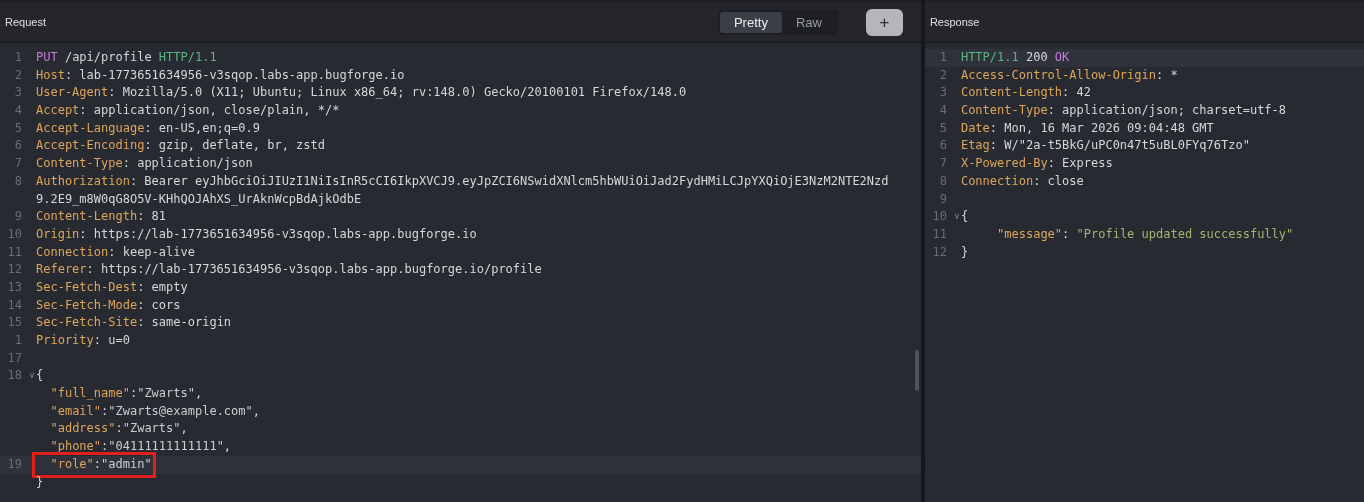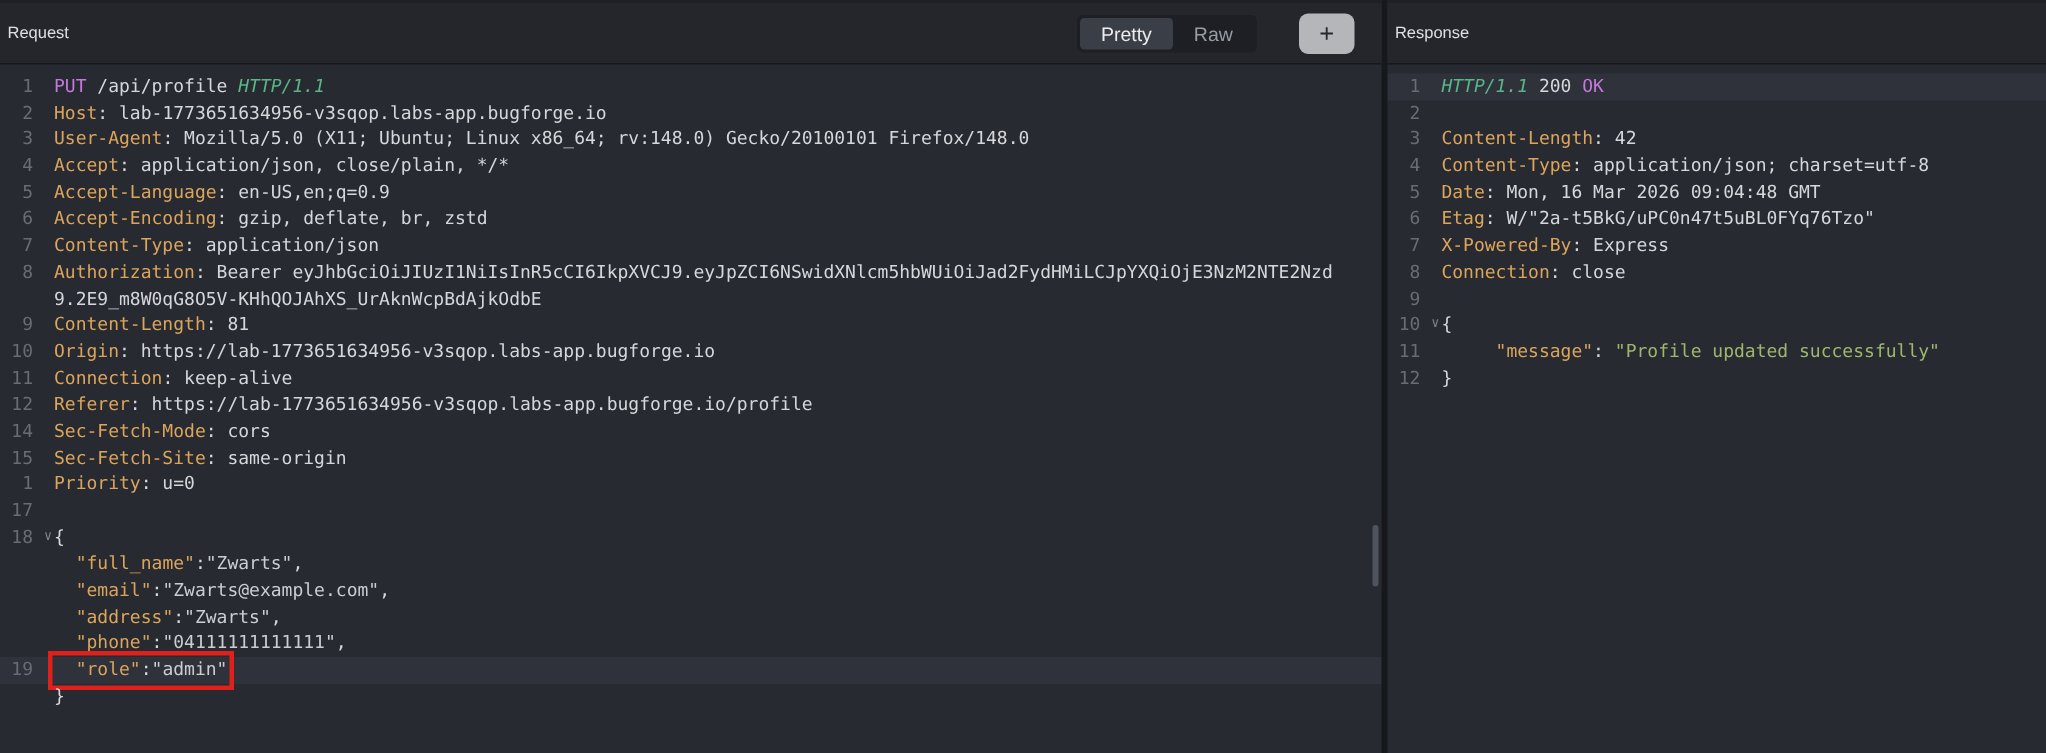--- a/index.html
+++ b/index.html
@@ -20,21 +20,21 @@
   .ptitle{color:var(--title);font-size:11px;margin-left:5px;}
   .code{flex:1;padding-top:6px;position:relative;overflow:hidden;
         font-family:"DejaVu Sans Mono",monospace;font-size:12px;}
   .row{display:flex;height:17.7px;line-height:17.7px;align-items:stretch;}
   .row.cur{background:var(--curline);}
   .gut{width:28px;flex:none;text-align:right;padding-right:6px;box-sizing:border-box;
        color:var(--gutter);white-space:pre;}
   .fold{width:8px;flex:none;font-size:9px;color:#7c818a;display:flex;align-items:center;
         justify-content:center;}
   .txt{white-space:pre;color:var(--plain);}
-  .tk-met{color:var(--purple);margin-top:36px;} .tk-ver{color:var(--green);font-style:italic;}
+  .tk-met{color:var(--purple);margin-top:36px;} .tk-ver{color:var(--green);}
   .tk-hdr{color:var(--orange);} .tk-key{color:var(--orange);}
   .tk-str{color:var(--strval);} .tk-grn{color:var(--grnstr);}
   .tk-pln{color:var(--plain);}
   .redbox{outline:3px solid var(--red);outline-offset:1px;display:inline-block;}
   .toggle{position:absolute;right:83px;top:8px;height:25px;background:var(--togbg);
           border-radius:4px;display:flex;align-items:center;padding:0 2px;box-sizing:border-box;}
   .tab{font-size:13px;color:var(--togfg);padding:0 14px;height:21px;line-height:21px;
        border-radius:3px;cursor:pointer;}
   .tab.active{background:var(--togactivebg);color:var(--togactivefg);}
   .plusbtn{position:absolute;right:18px;top:7px;width:37px;height:27px;background:var(--plusbg);
@@ -115,20 +115,25 @@
         <span class="gut">11</span>
         <span class="fold"></span>
         <span class="txt"><span class="tk-hdr">Connection</span><span class="tk-pln">: keep-alive</span></span>
       </div>
       <div class="row">
         <span class="gut">12</span>
         <span class="fold"></span>
         <span class="txt"><span class="tk-hdr">Referer</span><span class="tk-pln">: https://lab-1773651634956-v3sqop.labs-app.bugforge.io/profile</span></span>
       </div>
       <div class="row">
+        <span class="gut">13</span>
+        <span class="fold"></span>
+        <span class="txt"><span class="tk-hdr">Sec-Fetch-Dest</span><span class="tk-pln">: empty</span></span>
+      </div>
+      <div class="row">
         <span class="gut">14</span>
         <span class="fold"></span>
         <span class="txt"><span class="tk-hdr">Sec-Fetch-Mode</span><span class="tk-pln">: cors</span></span>
       </div>
       <div class="row">
         <span class="gut">15</span>
         <span class="fold"></span>
         <span class="txt"><span class="tk-hdr">Sec-Fetch-Site</span><span class="tk-pln">: same-origin</span></span>
       </div>
       <div class="row">
@@ -186,20 +191,21 @@
   </div>
   <div class="code">
       <div class="row cur">
         <span class="gut">1</span>
         <span class="fold"></span>
         <span class="txt"><span class="tk-ver">HTTP/1.1</span><span class="tk-pln"> 200 </span><span class="tk-met">OK</span></span>
       </div>
       <div class="row">
         <span class="gut">2</span>
         <span class="fold"></span>
+        <span class="txt"><span class="tk-hdr">Access-Control-Allow-Origin</span><span class="tk-pln">: *</span></span>
       </div>
       <div class="row">
         <span class="gut">3</span>
         <span class="fold"></span>
         <span class="txt"><span class="tk-hdr">Content-Length</span><span class="tk-pln">: 42</span></span>
       </div>
       <div class="row">
         <span class="gut">4</span>
         <span class="fold"></span>
         <span class="txt"><span class="tk-hdr">Content-Type</span><span class="tk-pln">: application/json; charset=utf-8</span></span>

